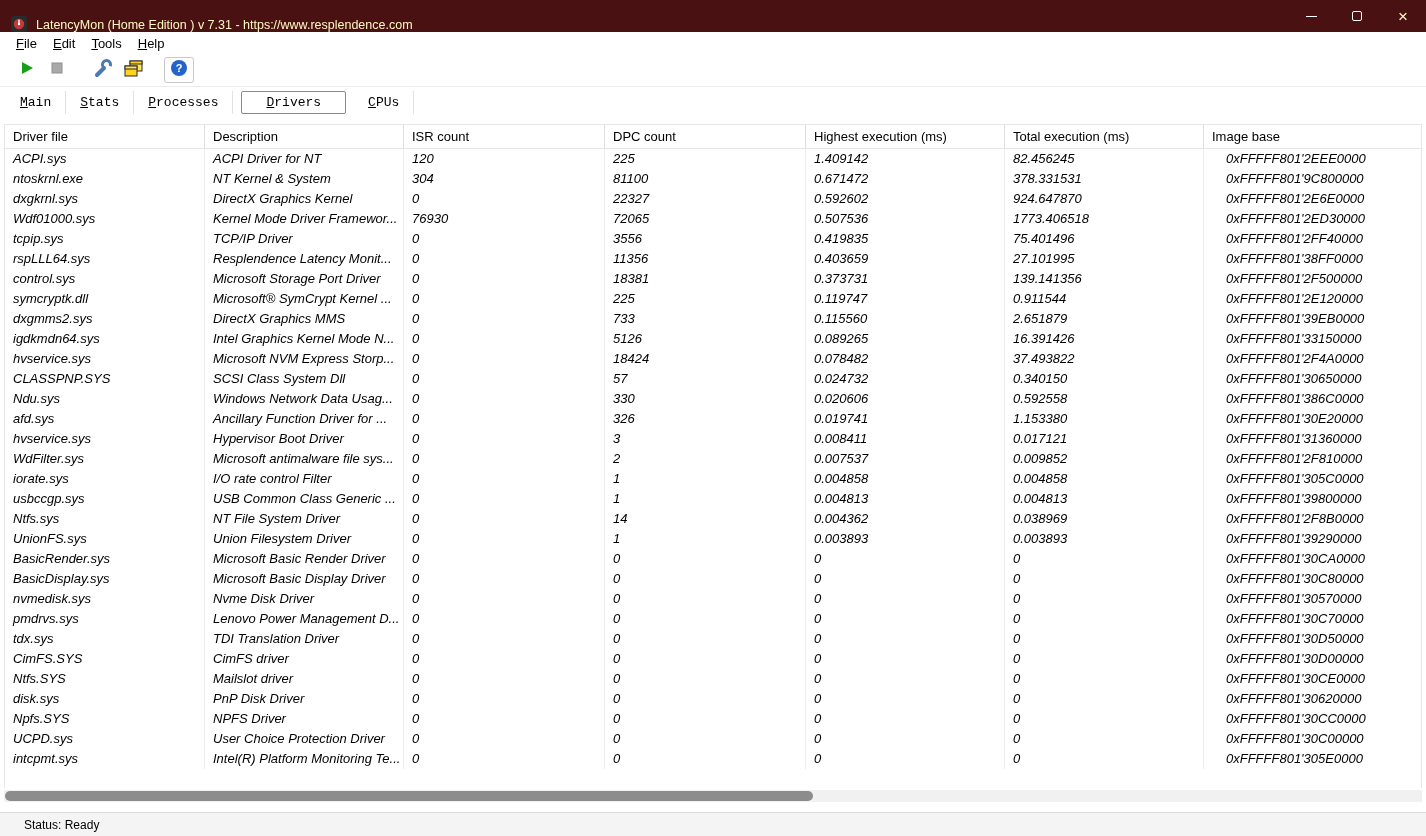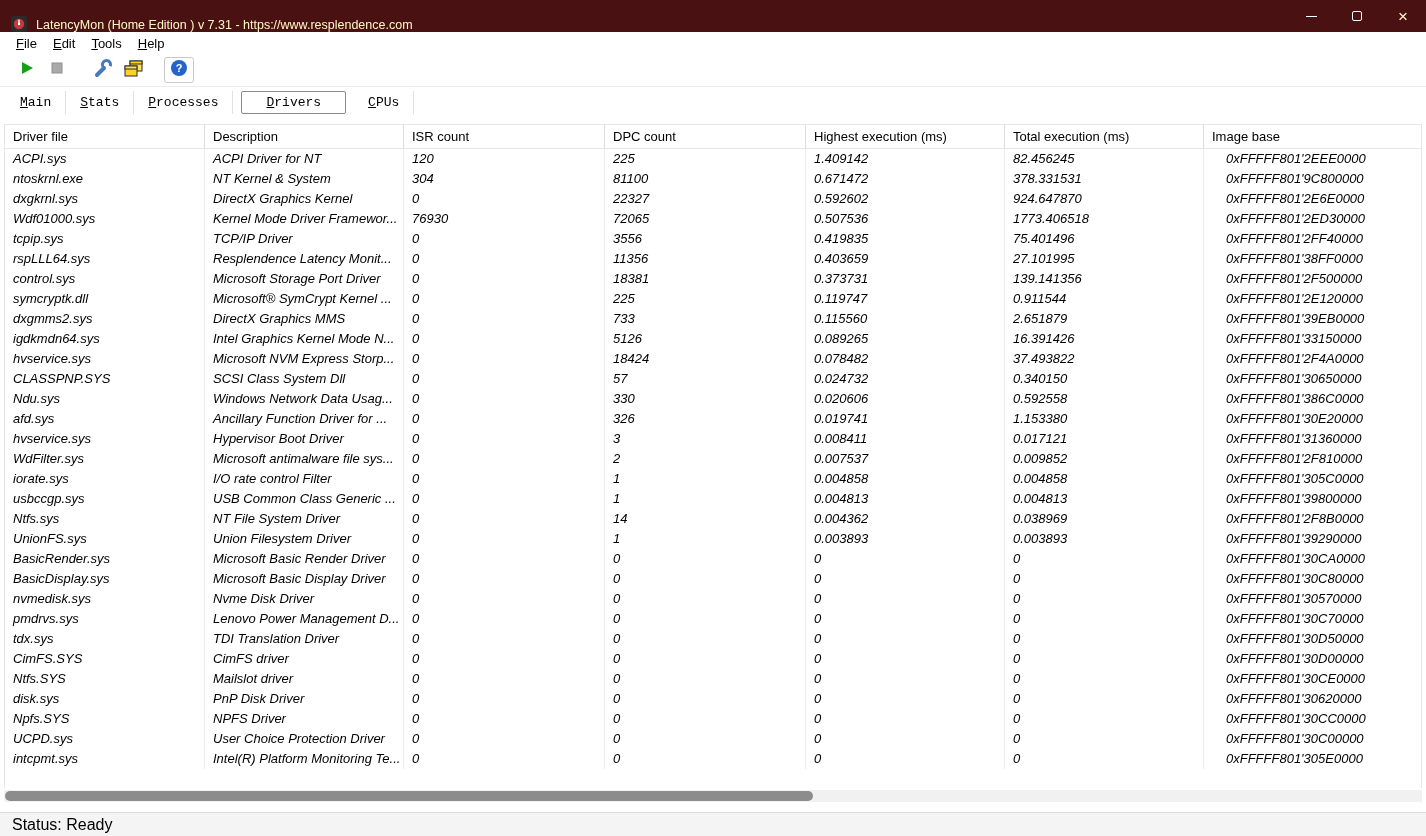--- a/index.html
+++ b/index.html
@@ -53,21 +53,21 @@
   .td { height:20px; line-height:20px; padding:0 4px 0 8px; border-right:1px solid #ececec; white-space:nowrap; overflow:hidden; }
   .td:last-child { border-right:none;margin-left:14px; }
 
   
   .hscroll { flex:0 0 12px; margin:2px 4px 0 4px; background:#f1f1f1; position:relative; }
   .hscroll-thumb { position:absolute; left:1px; top:1px; height:10px; background:var(--c-scrollbar_thumb,#8c8c8c); border-radius:5px; }
 
   .spacer { flex:1; }
 
   
-  .statusbar { flex:0 0 24px; background:#f4f4f4; border-top:1px solid #dcdcdc; display:flex; align-items:center; padding-left:12px; font-size:16px; }
+  .statusbar { flex:0 0 24px; background:#f4f4f4; border-top:1px solid #dcdcdc; display:flex; align-items:center; padding-left:24px; font-size:12px; }
 </style>
 </head>
 <body>
 
 <div class="window">
 
   <div class="titlebar">
     <span class="app-icon">
       <svg width="16" height="16" viewBox="0 0 16 16">
         <rect width="16" height="16" rx="3" fill="#2b2b2b"></rect>

